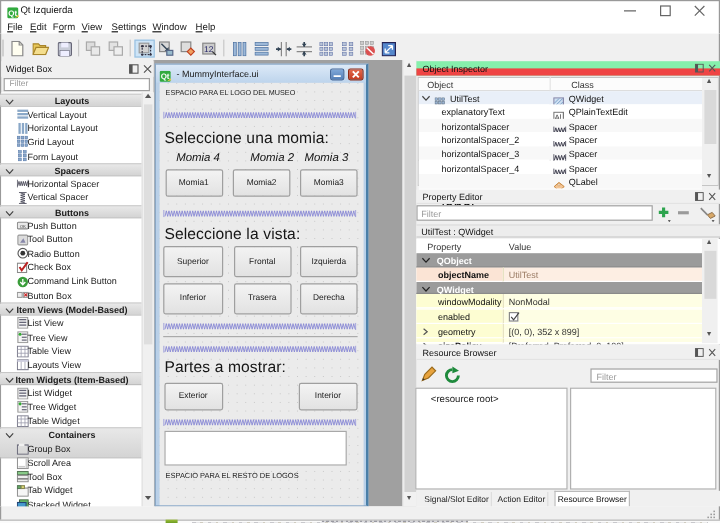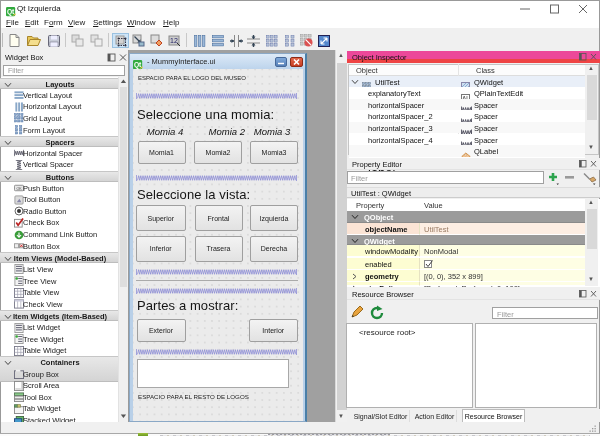--- a/index.html
+++ b/index.html
@@ -345,21 +345,21 @@
     <span>Table View</span>
   </div>
 <div class="itm" style="top:298.8px;height:11px">
     <span style="position:absolute;left:7px;top:0.5px">
       <svg width="10" height="10" viewBox="0 0 11 11">
         <rect x="0.5" y="1" width="10" height="9" fill="#fff" stroke="#778"></rect>
         <path d="M4 1 V10 M7.5 1 V10" stroke="#99a" stroke-width="0.7"></path>
         <rect x="0.5" y="1" width="10" height="1.8" fill="#ccd"></rect>
       </svg>
     </span>
-    <span>Check View</span>
+    <span>Layouts View</span>
   </div>
 <div class="cat" style="top:309.9px;height:11px;line-height:11px"><svg class="chev" width="8" height="6" viewBox="0 0 8 6">
       <path d="M1 1.2 L4 4.5 L7 1.2" stroke="#444" fill="none" stroke-width="1"></path>
     </svg>Item Widgets (Item-Based)</div>
 <div class="itm" style="top:322.0px;height:11px">
     <span style="position:absolute;left:7px;top:0.5px">
       <svg width="10" height="10" viewBox="0 0 11 11">
         <rect x="1" y="0.5" width="9" height="10" fill="#f4f4f4" stroke="#999"></rect>
         <rect x="2.2" y="2" width="6.5" height="1.2" fill="#667"></rect>
         <rect x="2.2" y="4.5" width="6.5" height="1.2" fill="#667"></rect>
@@ -506,21 +506,21 @@
 <div class="pbtn" style="left:136.5px;top:318.5px;width:49px;height:23px;font-size:7px">Exterior</div>
 <div class="pbtn" style="left:249px;top:318.5px;width:48.5px;height:23px;font-size:7px">Interior</div>
 <div style="position:absolute;left:135.5px;top:348.5px;width:161px;height:6px">
     <svg width="161" height="6" style="position:absolute" viewBox="0 0 161 6">
       <path d="M0.5 0 L0.5 6 M160.5 0 L160.5 6 M1.5 5.3 L2.6 0.7 L3.7 5.3 L4.8 0.7 L5.9 5.3 L7.0 0.7 L8.1 5.3 L9.2 0.7 L10.3 5.3 L11.4 0.7 L12.5 5.3 L13.6 0.7 L14.7 5.3 L15.8 0.7 L16.9 5.3 L18.0 0.7 L19.1 5.3 L20.2 0.7 L21.3 5.3 L22.4 0.7 L23.5 5.3 L24.6 0.7 L25.7 5.3 L26.8 0.7 L27.9 5.3 L29.0 0.7 L30.1 5.3 L31.2 0.7 L32.3 5.3 L33.4 0.7 L34.5 5.3 L35.6 0.7 L36.7 5.3 L37.8 0.7 L38.9 5.3 L40.0 0.7 L41.1 5.3 L42.2 0.7 L43.3 5.3 L44.4 0.7 L45.5 5.3 L46.6 0.7 L47.7 5.3 L48.8 0.7 L49.9 5.3 L51.0 0.7 L52.1 5.3 L53.2 0.7 L54.3 5.3 L55.4 0.7 L56.5 5.3 L57.6 0.7 L58.7 5.3 L59.8 0.7 L60.9 5.3 L62.0 0.7 L63.1 5.3 L64.2 0.7 L65.3 5.3 L66.4 0.7 L67.5 5.3 L68.6 0.7 L69.7 5.3 L70.8 0.7 L71.9 5.3 L73.0 0.7 L74.1 5.3 L75.2 0.7 L76.3 5.3 L77.4 0.7 L78.5 5.3 L79.6 0.7 L80.7 5.3 L81.8 0.7 L82.9 5.3 L84.0 0.7 L85.1 5.3 L86.2 0.7 L87.3 5.3 L88.4 0.7 L89.5 5.3 L90.6 0.7 L91.7 5.3 L92.8 0.7 L93.9 5.3 L95.0 0.7 L96.1 5.3 L97.2 0.7 L98.3 5.3 L99.4 0.7 L100.5 5.3 L101.6 0.7 L102.7 5.3 L103.8 0.7 L104.9 5.3 L106.0 0.7 L107.1 5.3 L108.2 0.7 L109.3 5.3 L110.4 0.7 L111.5 5.3 L112.6 0.7 L113.7 5.3 L114.8 0.7 L115.9 5.3 L117.0 0.7 L118.1 5.3 L119.2 0.7 L120.3 5.3 L121.4 0.7 L122.5 5.3 L123.6 0.7 L124.7 5.3 L125.8 0.7 L126.9 5.3 L128.0 0.7 L129.1 5.3 L130.2 0.7 L131.3 5.3 L132.4 0.7 L133.5 5.3 L134.6 0.7 L135.7 5.3 L136.8 0.7 L137.9 5.3 L139.0 0.7 L140.1 5.3 L141.2 0.7 L142.3 5.3 L143.4 0.7 L144.5 5.3 L145.6 0.7 L146.7 5.3 L147.8 0.7 L148.9 5.3 L150.0 0.7 L151.1 5.3 L152.2 0.7 L153.3 5.3 L154.4 0.7 L155.5 5.3 L156.6 0.7 L157.7 5.3 L158.8 0.7 L159.9 5.3" fill="none" stroke="#8484d4" stroke-width="0.7"></path>
     </svg>
   </div>
 <div class="abs" style="left:136.5px;top:359px;width:152.5px;height:28.5px;background:#fff;border:1px solid #a8a8a8"></div>
 <div class="abs" style="left:138px;top:392.5px;font-size:6.2px;color:#222;letter-spacing:0px">ESPACIO PARA EL RESTO DE LOGOS</div>
 <div class="abs" style="left:347px;top:50px;width:253px;height:372px;background:#f0f0f0;border-right:1px solid #999"></div>
-<div class="abs" style="left:347px;top:51px;width:253px;height:12px;background:#ec4899;border-bottom:4px solid #ef4444">
+<div class="abs" style="left:347px;top:51px;width:253px;height:12px;background:#86efac;border-bottom:6px solid #ef4444">
     <span style="position:absolute;left:5px;top:2px;font-size:7.5px;color:#111">Object Inspector</span>
     <svg style="position:absolute;left:232px;top:2px" width="18" height="8" viewBox="0 0 18 8">
       <rect x="0.5" y="0.5" width="6.5" height="6.5" fill="none" stroke="#555" stroke-width="0.8"></rect>
       <rect x="0.5" y="0.5" width="2.2" height="6.5" fill="#555"></rect>
       <path d="M12 1 L17 6.5 M17 1 L12 6.5" stroke="#555" stroke-width="0.9"></path>
     </svg>
   </div>
 <div class="abs" style="left:348px;top:64px;width:251px;height:91px;background:#fff;border:1px solid #c5c5c5"></div>
 <div class="abs" style="left:349px;top:64.5px;width:236px;height:11px;background:#fcfcfc;border-bottom:1px solid #ddd"></div>
 <div class="abs" style="left:356px;top:66px;font-size:7.5px;color:#333">Object</div>
@@ -644,21 +644,21 @@
 <div class="abs" style="left:365px;top:259.5px;font-size:7.5px;color:#111">enabled</div>
 <div class="abs" style="left:424px;top:259.5px;width:8px;height:8px;background:#fff;border:1px solid #888"></div>
 <svg class="abs" style="left:424px;top:258.5px" width="10" height="10" viewBox="0 0 10 10">
     <path d="M2 5 L4 7.5 L8.5 1.5" stroke="#444" fill="none"></path>
   </svg>
 <div class="abs" style="left:347px;top:269.9px;width:72px;height:12.400000000000034px;background:#fdfdd2;border-bottom:1px solid #fff"></div>
 <div class="abs" style="left:419px;top:269.9px;width:166px;height:12.400000000000034px;background:#fefee4;border-bottom:1px solid #fff;border-left:1px solid #e6e2c2"></div>
 <svg class="abs" style="left:352px;top:272.9px" width="5" height="7" viewBox="0 0 5 7">
     <path d="M1 1 L4 3.5 L1 6" stroke="#555" fill="none" stroke-width="1"></path>
   </svg>
-<div class="abs" style="left:365px;top:271.9px;font-size:7.5px;font-weight:bold;color:#111">geometry</div>
+<div class="abs" style="left:365px;top:271.9px;font-size:7.5px;font-weight:normal;color:#111">geometry</div>
 <div class="abs" style="left:424px;top:271.9px;font-size:7.5px;color:#333;white-space:nowrap">[(0, 0), 352 x 899]</div>
 <div class="abs" style="left:347px;top:282.3px;width:72px;height:4.199999999999989px;background:#fdfdd2;border-bottom:1px solid #fff"></div>
 <div class="abs" style="left:419px;top:282.3px;width:166px;height:4.199999999999989px;background:#fefee4;border-bottom:1px solid #fff;border-left:1px solid #e6e2c2"></div>
 <svg class="abs" style="left:352px;top:285.3px" width="5" height="7" viewBox="0 0 5 7">
     <path d="M1 1 L4 3.5 L1 6" stroke="#555" fill="none" stroke-width="1"></path>
   </svg>
 <div class="abs" style="left:365px;top:284.3px;font-size:7.5px;font-weight:bold;color:#111">sizePolicy</div>
 <div class="abs" style="left:424px;top:284.3px;font-size:7.5px;color:#333;white-space:nowrap">[Preferred, Preferred, 0, 100]</div>
 <div class="abs" style="left:347px;top:286.5px;width:253px;height:2px;background:#f0f0f0"></div>
 <div class="abs" style="left:585px;top:199px;width:13px;height:87px;background:#f0f0f0"></div>

